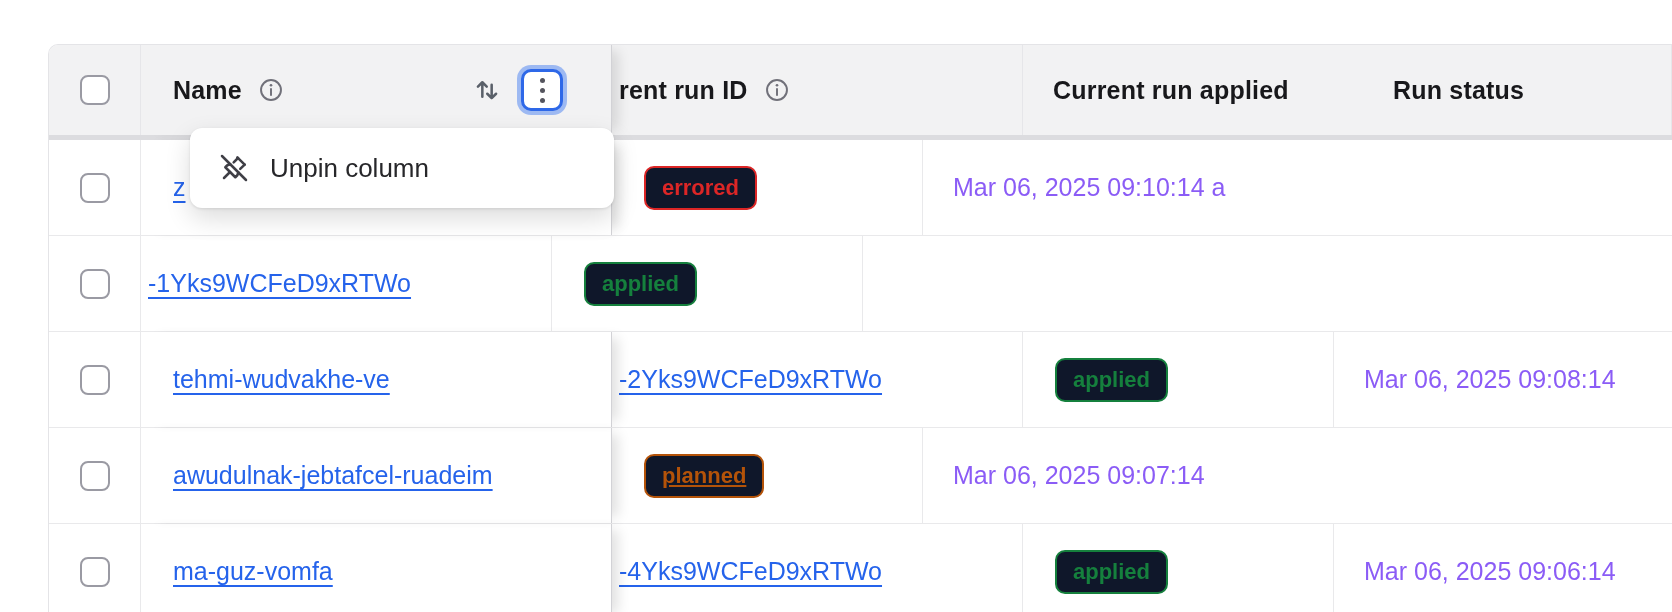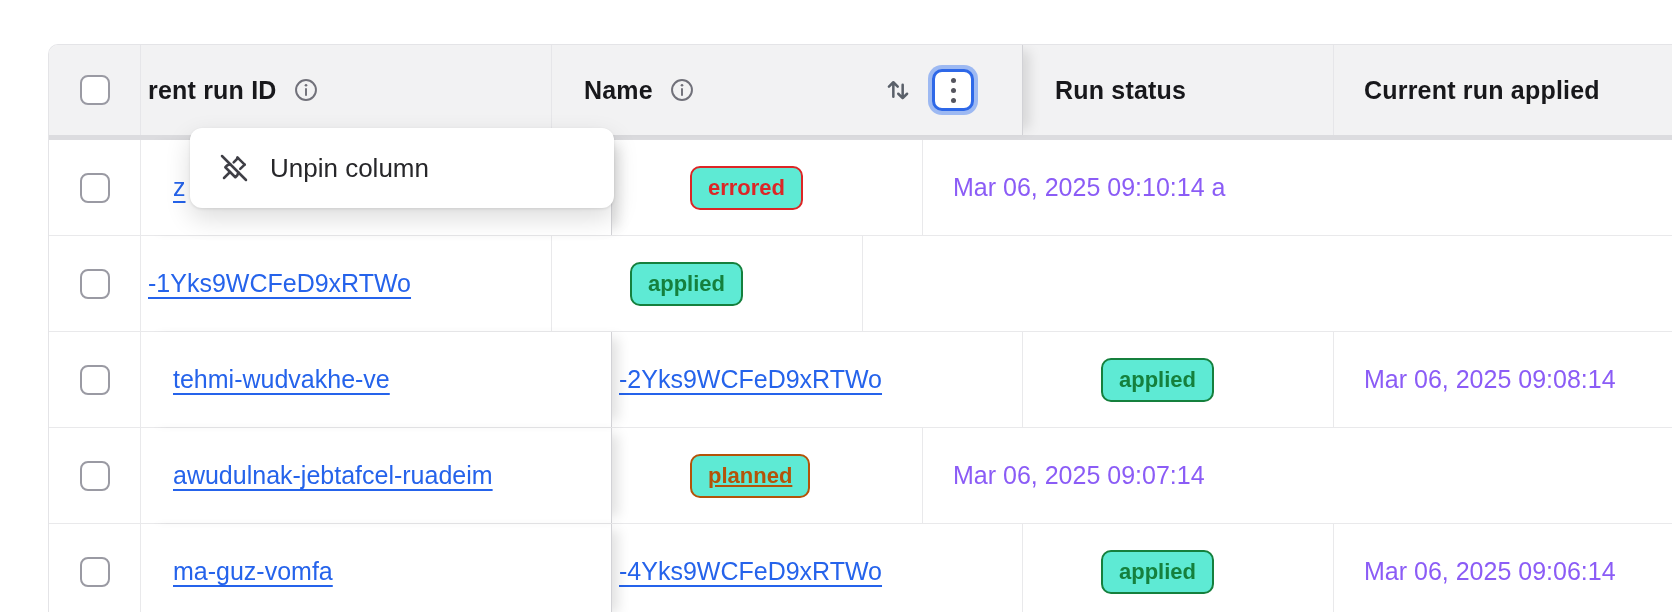--- a/index.html
+++ b/index.html
@@ -48,21 +48,21 @@
                cursor:pointer; }
   .dots { display:flex; flex-direction:column; gap:5px; }
   .dots i { width:5px; height:5px; border-radius:50%; background:#55555e; }
 
   .link { color:var(--link,#2563eb); font-size:25px; text-decoration:underline;
           text-decoration-thickness:2px; text-underline-offset:5px;
           white-space:nowrap; cursor:pointer; }
 
   .badge { display:inline-block; font-size:22px; font-weight:bold;
            padding:7px 16px; border:2px solid currentColor; border-radius:10px;
-           background:#5eead4; white-space:nowrap;margin-left:46px; }
+           background:#0f172a; white-space:nowrap; }
 
   .ts { color:#8b5cf6; font-size:25px; white-space:nowrap; }
 
   
   .menu { position:absolute; left:190px; top:128px; width:424px; z-index:9;
           background:#ffffff; border-radius:12px;
           box-shadow:0 1px 3px rgba(0,0,0,.10), 0 10px 26px rgba(0,0,0,.14);
           padding:24px 0; }
   .menu-item { display:flex; align-items:center; gap:20px; padding:0 28px;
                font-size:26px; color:#27272a; cursor:pointer; }
@@ -73,62 +73,62 @@
 
 <div class="page">
 
   <div class="table">
 
     <div class="thead">
       <div class="th col-check">
         <span class="checkbox"></span>
       </div>
 
+      <div class="th col-name pin-edge">
+        <span class="hlabel">Name</span>
+        <span class="info-icon">
+          <svg width="26" height="26" viewBox="0 0 24 24" fill="none" stroke="#71717a" stroke-width="1.8">
+            <circle cx="12" cy="12" r="9.2"></circle>
+            <line x1="12" y1="11" x2="12" y2="16.6" stroke-linecap="round"></line>
+            <circle cx="12" cy="7.6" r="1.25" fill="#71717a" stroke="none"></circle>
+          </svg>
+        </span>
+        <span class="spacer"></span>
+        <span class="sort-icon">
+          <svg width="32" height="32" viewBox="0 0 24 24" fill="none" stroke="#5a6069" stroke-width="1.9" stroke-linecap="round" stroke-linejoin="round">
+            <path d="M8.5 17 V6.5 M5.2 9.5 L8.5 6.2 L11.8 9.5"></path>
+            <path d="M15.5 8 V18 M12.2 14.8 L15.5 18.1 L18.8 14.8"></path>
+          </svg>
+        </span>
+        <span class="kebab-btn">
+          <span class="dots">
+              <i></i>
+              <i></i>
+              <i></i>
+            </span>
+        </span>
+      </div>
+
       <div class="th col-runid">
         <span class="hlabel">rent run ID</span>
         <span class="info-icon">
           <svg width="26" height="26" viewBox="0 0 24 24" fill="none" stroke="#71717a" stroke-width="1.8">
             <circle cx="12" cy="12" r="9.2"></circle>
             <line x1="12" y1="11" x2="12" y2="16.6" stroke-linecap="round"></line>
             <circle cx="12" cy="7.6" r="1.25" fill="#71717a" stroke="none"></circle>
           </svg>
         </span>
       </div>
 
-      <div class="th col-name pin-edge">
-        <span class="hlabel">Name</span>
-        <span class="info-icon">
-          <svg width="26" height="26" viewBox="0 0 24 24" fill="none" stroke="#71717a" stroke-width="1.8">
-            <circle cx="12" cy="12" r="9.2"></circle>
-            <line x1="12" y1="11" x2="12" y2="16.6" stroke-linecap="round"></line>
-            <circle cx="12" cy="7.6" r="1.25" fill="#71717a" stroke="none"></circle>
-          </svg>
-        </span>
-        <span class="spacer"></span>
-        <span class="sort-icon">
-          <svg width="32" height="32" viewBox="0 0 24 24" fill="none" stroke="#5a6069" stroke-width="1.9" stroke-linecap="round" stroke-linejoin="round">
-            <path d="M8.5 17 V6.5 M5.2 9.5 L8.5 6.2 L11.8 9.5"></path>
-            <path d="M15.5 8 V18 M12.2 14.8 L15.5 18.1 L18.8 14.8"></path>
-          </svg>
-        </span>
-        <span class="kebab-btn">
-          <span class="dots">
-              <i></i>
-              <i></i>
-              <i></i>
-            </span>
-        </span>
+      <div class="th col-applied">
+        <span class="hlabel">Current run applied</span>
       </div>
 
       <div class="th col-status">
         <span class="hlabel">Run status</span>
-      </div>
-
-      <div class="th col-applied">
-        <span class="hlabel">Current run applied</span>
       </div>
     </div>
 
     <div id="tbody">
   <div class="tr">
     <div class="td col-check">
       <span class="checkbox"></span>
     </div>
     <div class="td col-name pin-edge">
       <a class="link">z</a>

